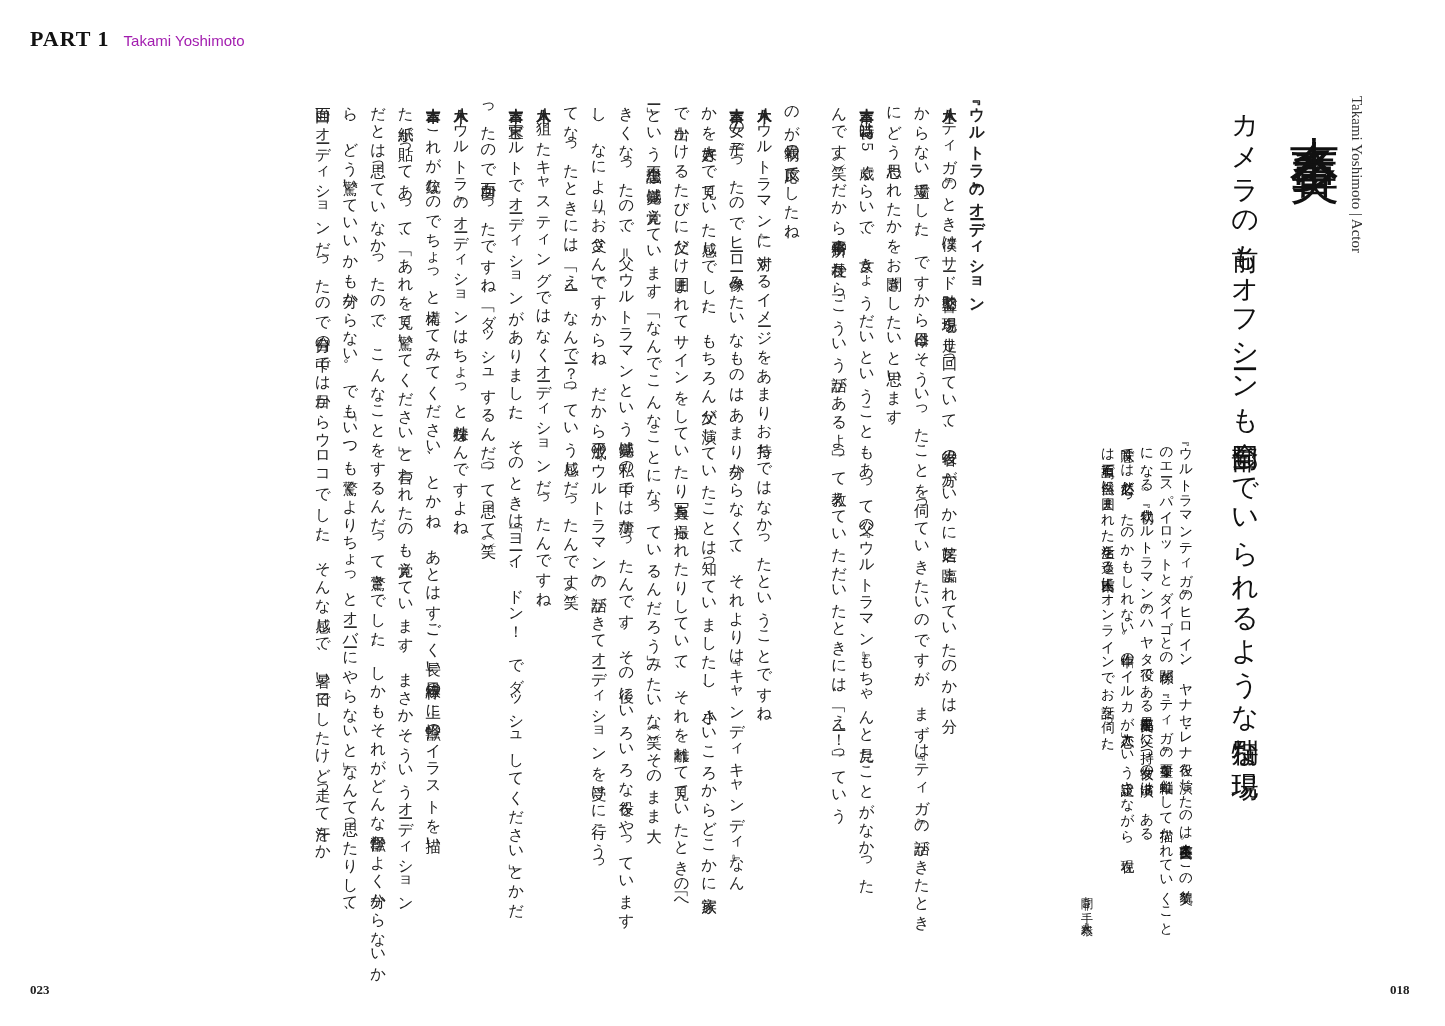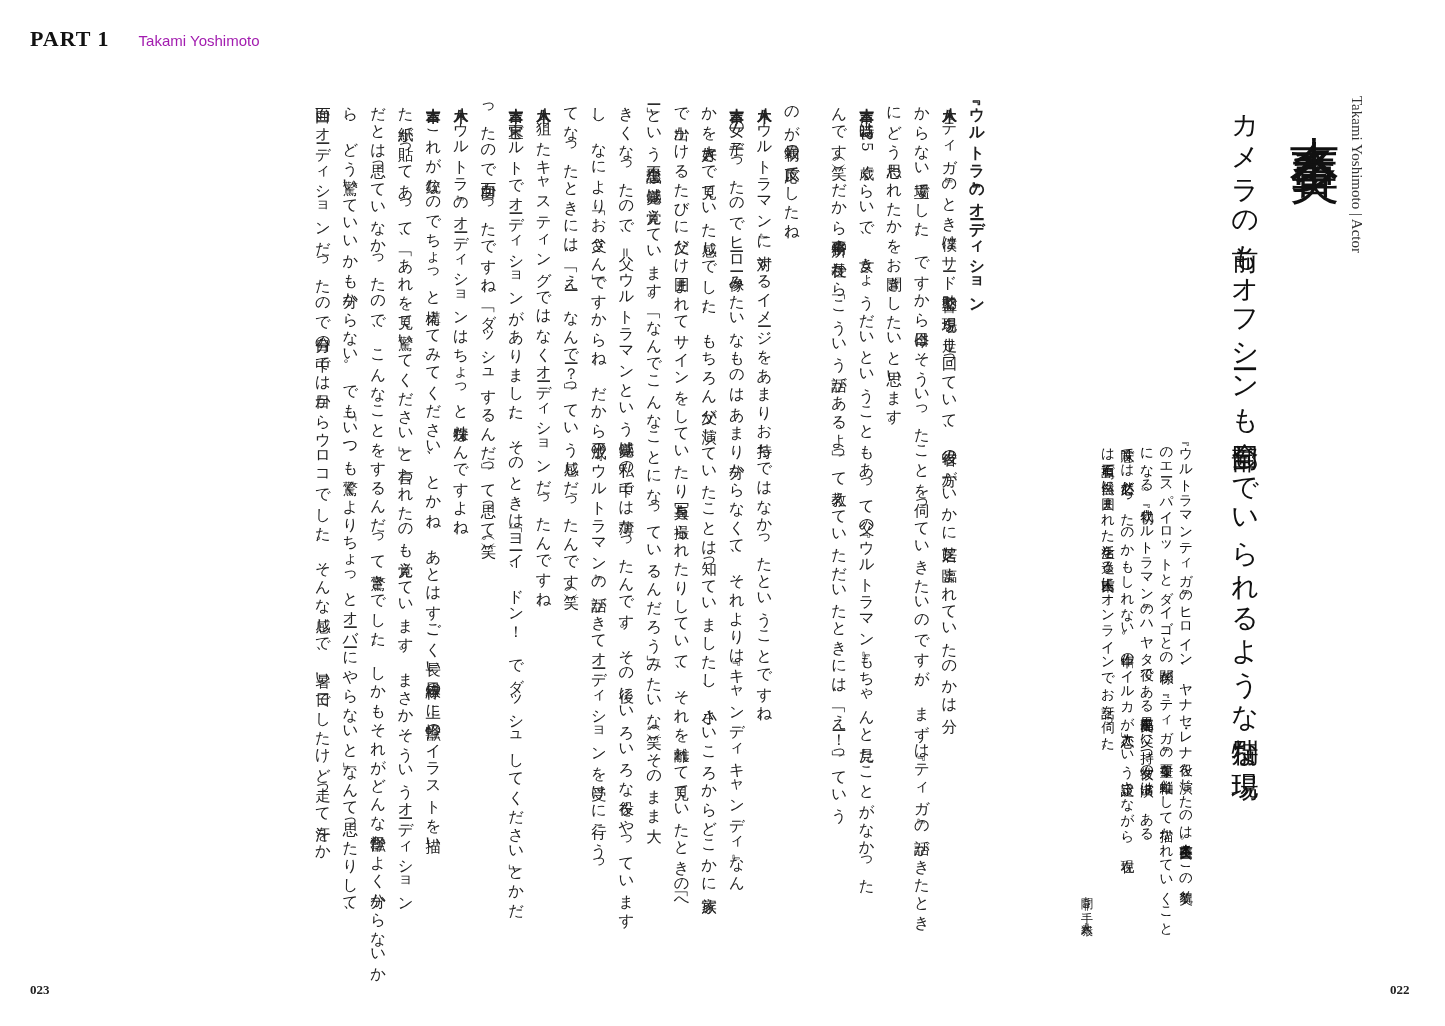--- a/index.html
+++ b/index.html
@@ -1,18 +1,18 @@
 <!DOCTYPE html>
 <html><head>
 <meta charset="utf-8">
 <style>
   html, body { margin:0; padding:0; background:#ffffff; }
   body { width:1445px; height:1026px; position:relative; overflow:hidden;
          font-family:"DejaVu Serif", "Liberation Serif", serif; color:#1a1a1a; }
-  .header { position:absolute; left:30px; top:26px; display:flex; align-items:baseline; gap:29px; }
+  .header { position:absolute; left:30px; top:26px; display:flex; align-items:baseline; gap:14px; }
   .part { font-family:"Liberation Serif", serif; font-weight:bold; font-size:22px; letter-spacing:1px; color:#111; }
   .header-name { font-family:"Liberation Sans", sans-serif; font-size:15px; color:#a21caf; }
   .pagenum { position:absolute; top:982px; font-family:"Liberation Serif", serif; font-weight:bold; font-size:13px; color:#222; }
   .pn-left { left:30px; }
   .pn-right { left:1390px; }
 
   .vcol { position:absolute; writing-mode:vertical-rl; text-orientation:mixed; white-space:nowrap; }
   .vname { left:1288px; top:96px; font-size:50px; line-height:54px; letter-spacing:4px; font-family:"DejaVu Serif", serif; font-weight:normal; color:#111; }
   .veng { left:1348px; top:96px; font-family:"Liberation Serif", serif; font-size:15px; color:#333; line-height:18px; }
   .vsub { left:1230px; top:96px; font-size:27px; line-height:30px; letter-spacing:1.5px; font-family:"DejaVu Sans", sans-serif; color:#111; }
@@ -73,13 +73,13 @@
   <span class="ln" style="padding-top: 0px;"><span>ったので面白かったですね。「ダッシュするんだ」って思って（笑）。</span></span>
   <span class="ln"><span class="spk">八木</span><span>『ウルトラ』のオーディションはちょっと特殊なんですよね。</span></span>
   <span class="ln"><span class="spk">吉本</span><span>これが銃なのでちょっと構えてみてください、とかね。あとはすごく長い目線棒の上に怪獣のイラストを描い</span></span>
   <span class="ln" style="padding-top: 0px;"><span>た紙が貼ってあって、「あれを見て驚いてください」と言われたのも覚えています。まさかそういうオーディション</span></span>
   <span class="ln" style="padding-top: 0px;"><span>だとは思っていなかったので、こんなことをするんだって驚きでした。しかもそれがどんな怪獣かよく分からないか</span></span>
   <span class="ln" style="padding-top: 0px;"><span>ら、どう驚いていいかも分からない。でも「いつも驚くよりちょっとオーバーにやらないと」なんて思ったりして、</span></span>
   <span class="ln" style="padding-top: 0px;"><span>面白いオーディションだったので自分の中では目からウロコでした。そんな感じで、暑い日でしたけど走って汗をか</span></span>
 </div>
 
 <div class="pagenum pn-left">023</div>
-<div class="pagenum pn-right">022</div>
+<div class="pagenum pn-right">018</div>
 
 </body></html>

